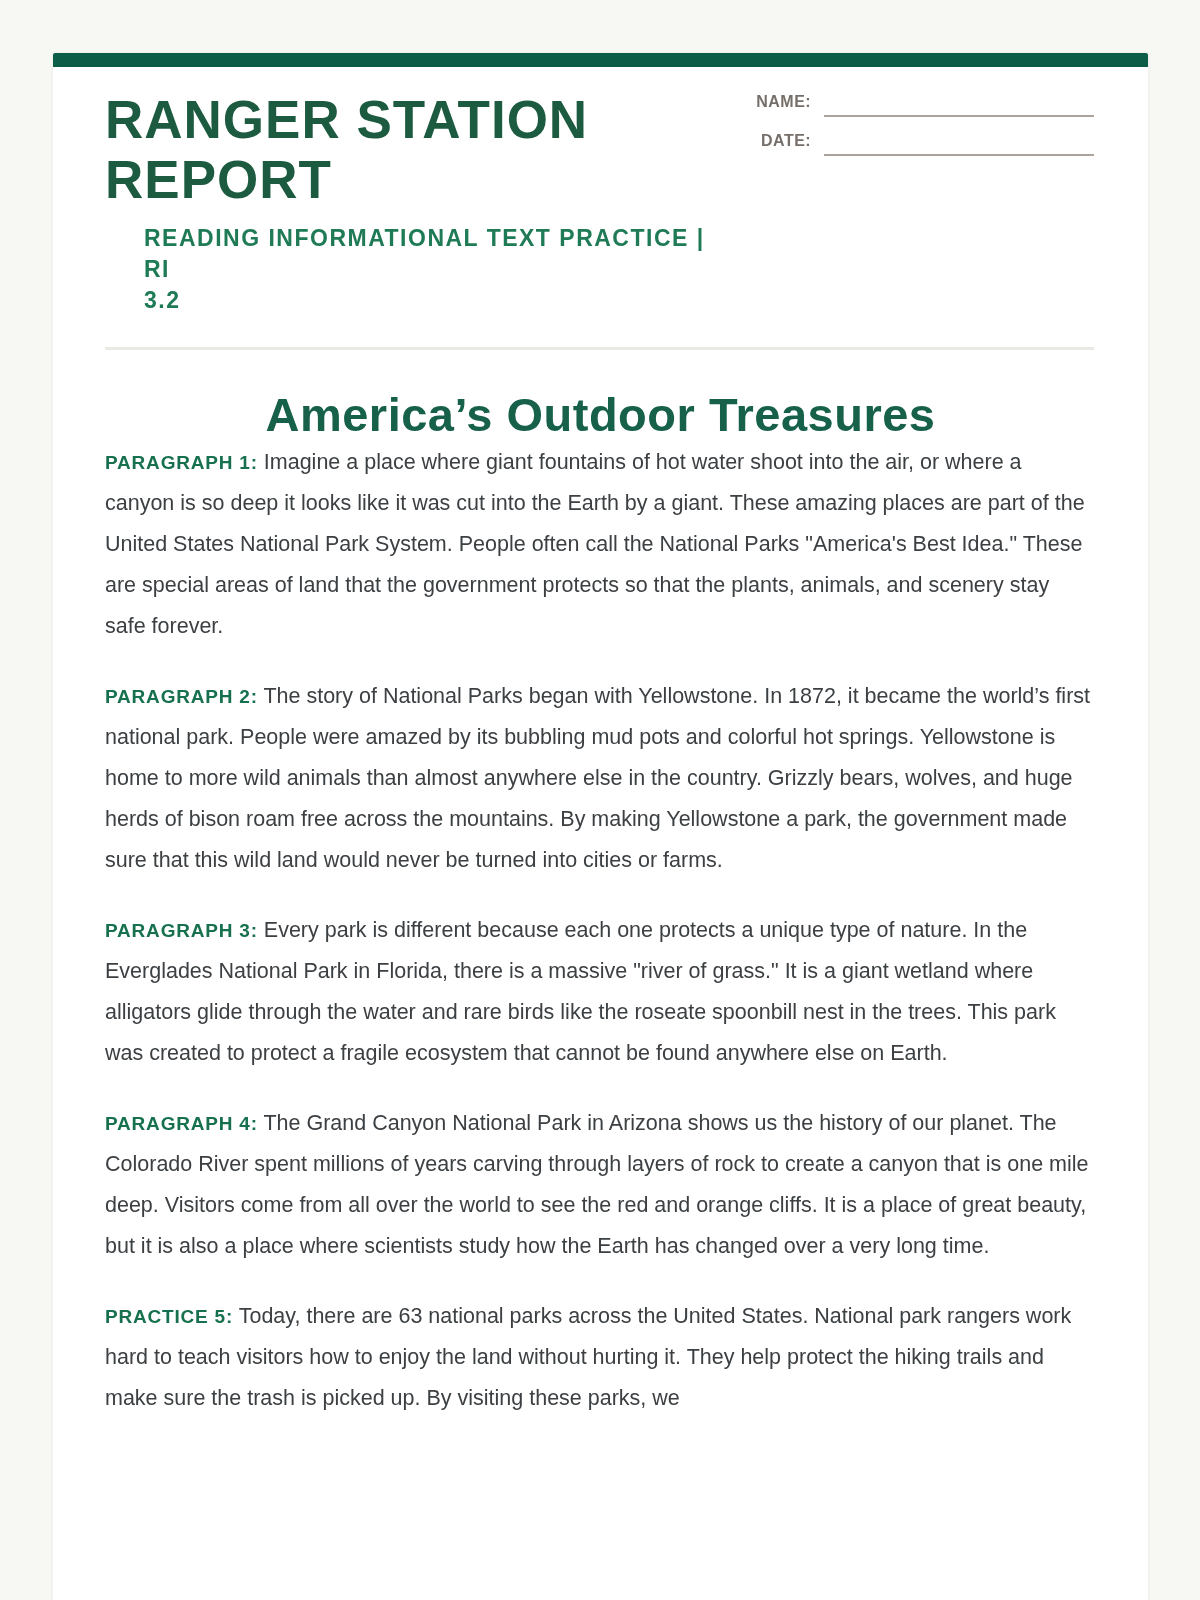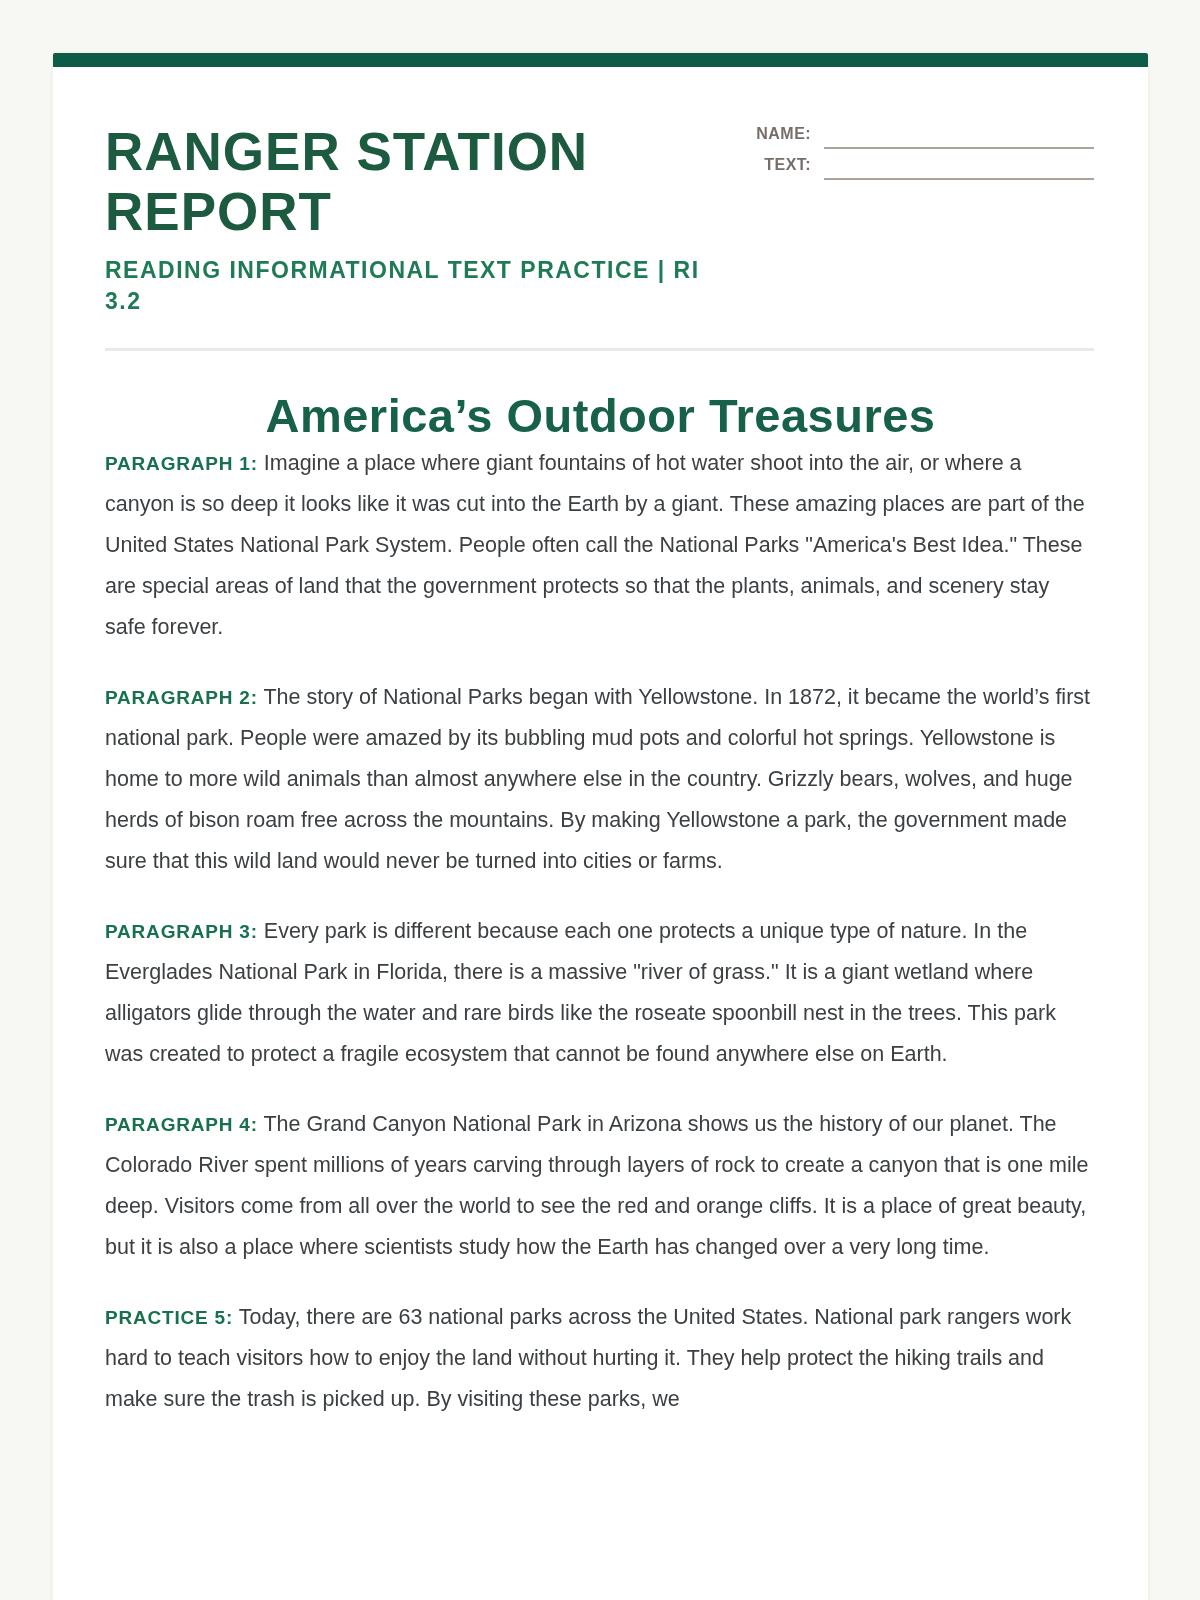--- a/index.html
+++ b/index.html
@@ -17,44 +17,45 @@
     box-shadow: 0 0 4px rgba(0,0,0,0.07);
   }
   .top-accent-bar {
     height: 14px;
     background: #0d5c48;
     border-radius: 2px 2px 0 0;
   }
   .header {
     display: flex;
     justify-content: space-between;
-    padding: 55px 54px 0 52px;
+    padding: 23px 54px 0 52px;
     gap: 12px;
   }
   .header-left { width: 660px; }
   .report-title {
     font-size: 53px;
     line-height: 60px;
     font-weight: 800;
     letter-spacing: 1px;
     color: #1d5b41;
   }
   .report-subtitle {
     margin-top: 13px;
     font-size: 23px;
     line-height: 31px;
     font-weight: 700;
     letter-spacing: 1.5px;
     color: #1f7b55;
+    margin-left: 39px;
   }
   .header-right { width: 360px; padding-top: 2px; }
   .field-row {
     display: flex;
     align-items: flex-start;
-    margin-bottom: 6px;
+    margin-bottom: 14px;
   }
   .field-label {
     width: 62px;
     text-align: right;
     margin-right: 13px;
     padding-top: 1px;
     font-size: 16px;
     font-weight: 700;
     letter-spacing: 0.5px;
     color: #766f69;
@@ -116,21 +117,21 @@
         <div>READING INFORMATIONAL TEXT PRACTICE | RI</div>
         <div>3.2</div>
       </div>
     </div>
     <div class="header-right">
       <div class="field-row">
         <span class="field-label">NAME:</span>
         <input class="field-line" type="text" value="" style="">
       </div>
       <div class="field-row">
-        <span class="field-label">TEXT:</span>
+        <span class="field-label">DATE:</span>
         <input class="field-line" type="text" value="" style="">
       </div>
     </div>
   </div>
 
   <div class="header-divider"></div>
 
   <h1 class="article-title">America’s Outdoor Treasures</h1>
 
   <div class="content">

